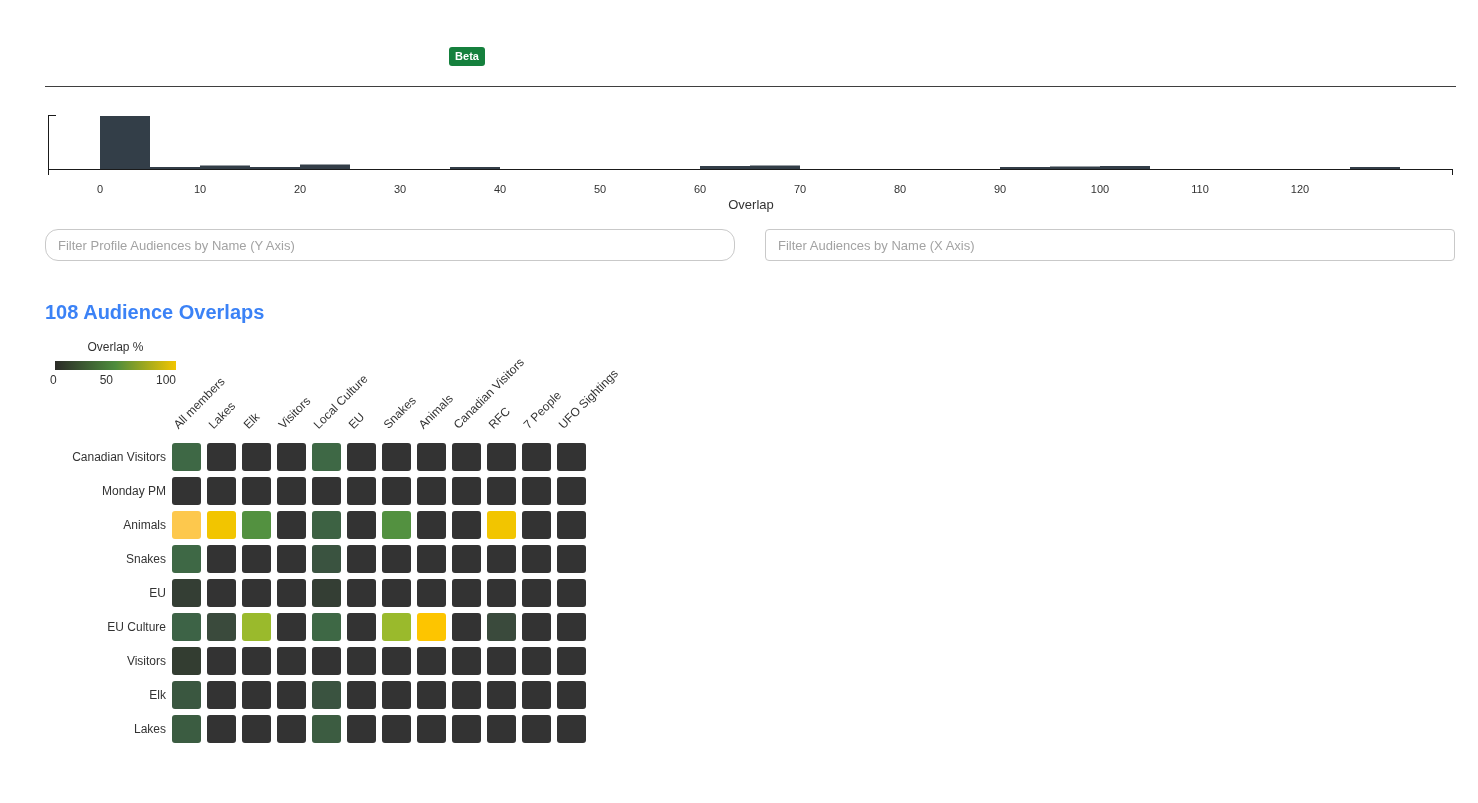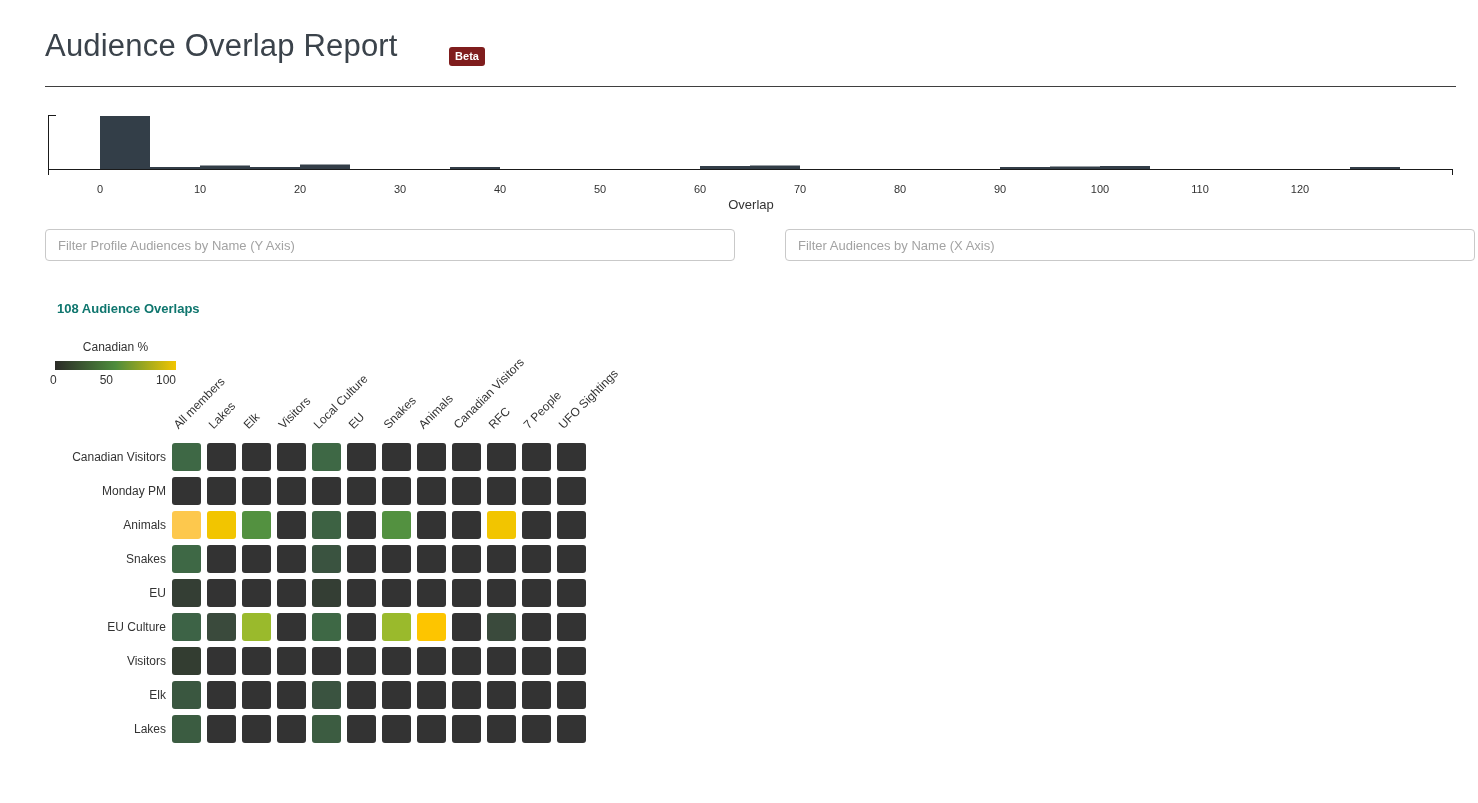--- a/index.html
+++ b/index.html
@@ -16,47 +16,46 @@
   
   #hist-wrap { position:absolute; left:0; top:100px; width:1478px; height:115px; }
   #hist-svg { width:1478px; height:115px; display:block; }
   #hist-svg text.tick { font-family:"Liberation Sans", sans-serif; font-size:11px; fill:#333; }
   #hist-svg text.axis-label { font-family:"Liberation Sans", sans-serif; font-size:13px; fill:#333; }
 
   
   .filter-input { position:absolute; top:229px; height:32px; border:1px solid #c9c9c9; border-radius:4px;
                   padding:0 12px; font-family:"Liberation Sans", sans-serif; font-size:13px; color:#333; outline:none; background:#fff; }
   .filter-input::placeholder { color:#a3a3a3; opacity:1; }
-  #filter-y { left:45px; width:690px; }
-  #filter-x { left:765px; width:690px;margin-left:20px; }
-
-  
-  .section-heading { position:absolute; left:57px; top:301px; font-size:13px; font-weight:bold; color:#0f766e; }
+  #filter-y { left:45px; width:690px;border-radius:13px; }
+  #filter-x { left:765px; width:690px; }
+
+  
+  .section-heading { position:absolute; left:45px; top:301px; font-size:20px; font-weight:bold; color:#3b82f6; }
 
   
   .legend-title { position:absolute; left:55px; top:340px; width:121px; text-align:center; font-size:12px; color:#333; }
   .legend-gradient { position:absolute; left:55px; top:361px; width:121px; height:9px; }
   .legend-ticks { position:absolute; left:50px; top:373px; width:126px; display:flex; justify-content:space-between;
                   font-size:12px; color:#333; }
 
   
   #heatmap { position:absolute; left:0; top:0; width:1478px; height:803px; pointer-events:none; }
   #heatmap .cell { position:absolute; width:29px; height:28px; border-radius:3px; pointer-events:auto; }
   #heatmap .col-label { position:absolute; top:416px; height:17px; line-height:17px; font-size:12px; color:#333;
                         white-space:nowrap; transform-origin:left bottom; transform:rotate(-45deg); }
   #heatmap .row-label { position:absolute; left:0; width:166px; height:28px; line-height:28px; text-align:right;
                         font-size:12px; color:#333; white-space:nowrap; }
 </style>
 </head>
 <body>
 
 <div class="page">
 
-  <h1 class="title">Audience Overlap Report</h1>
-  <span class="beta-badge" style="background: #7f1d1d;">Beta</span>
+  <span class="beta-badge" style="background: #15803d;">Beta</span>
   <div class="rule"></div>
 
   <div id="hist-wrap">
     <svg id="hist-svg">
         <path d="M48.5,75 L48.5,69.5 L1452.5,69.5 L1452.5,75" stroke="#1a1a1a" fill="none" shape-rendering="crispEdges"></path>
         <path d="M56,15.5 L48.5,15.5 L48.5,69.5" stroke="#1a1a1a" fill="none" shape-rendering="crispEdges"></path>
         <rect x="100" y="16" width="50" height="53" fill="#333e48"></rect>
         <rect x="150" y="67" width="50" height="2" fill="#333e48"></rect>
         <rect x="200" y="65.5" width="50" height="3.5" fill="#333e48"></rect>
         <rect x="250" y="67" width="50" height="2" fill="#333e48"></rect>
@@ -83,21 +82,21 @@
         <text x="1300" y="93" text-anchor="middle" class="tick">120</text>
         <text x="751" y="109" text-anchor="middle" class="axis-label">Overlap</text>
       </svg>
   </div>
 
   <input id="filter-y" class="filter-input" type="text" placeholder="Filter Profile Audiences by Name (Y Axis)" style="">
   <input id="filter-x" class="filter-input" type="text" placeholder="Filter Audiences by Name (X Axis)" style="">
 
   <h2 class="section-heading">108 Audience Overlaps</h2>
 
-  <div class="legend-title">Canadian %</div>
+  <div class="legend-title">Overlap %</div>
   <div class="legend-gradient" id="legend-gradient" style="background: linear-gradient(to right, rgb(43, 43, 39), rgb(77, 140, 60) 50%, rgb(242, 197, 0));"></div>
   <div class="legend-ticks">
     <span>0</span>
     <span>50</span>
     <span>100</span>
   </div>
 
   <div id="heatmap">
       <div class="col-label" style="left: 182px;">All members</div>
       <div class="col-label" style="left: 217px;">Lakes</div>

